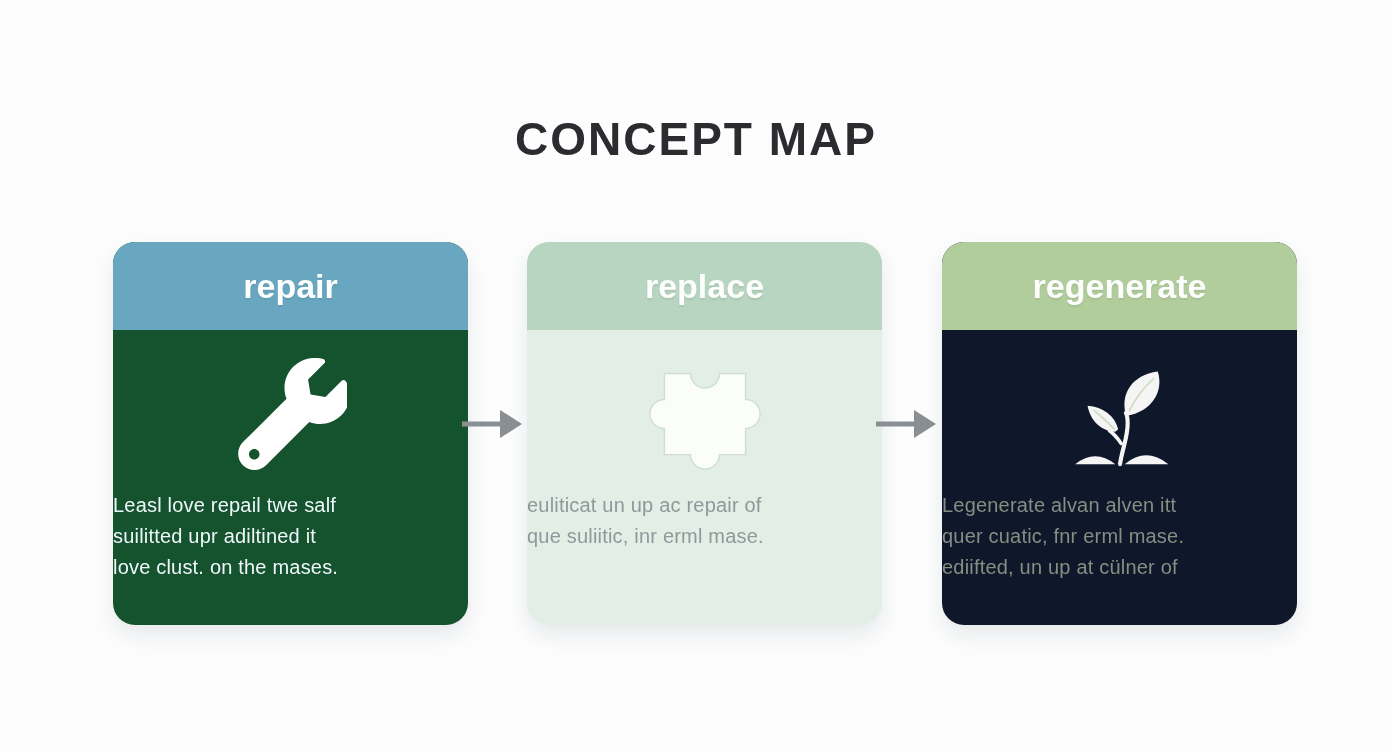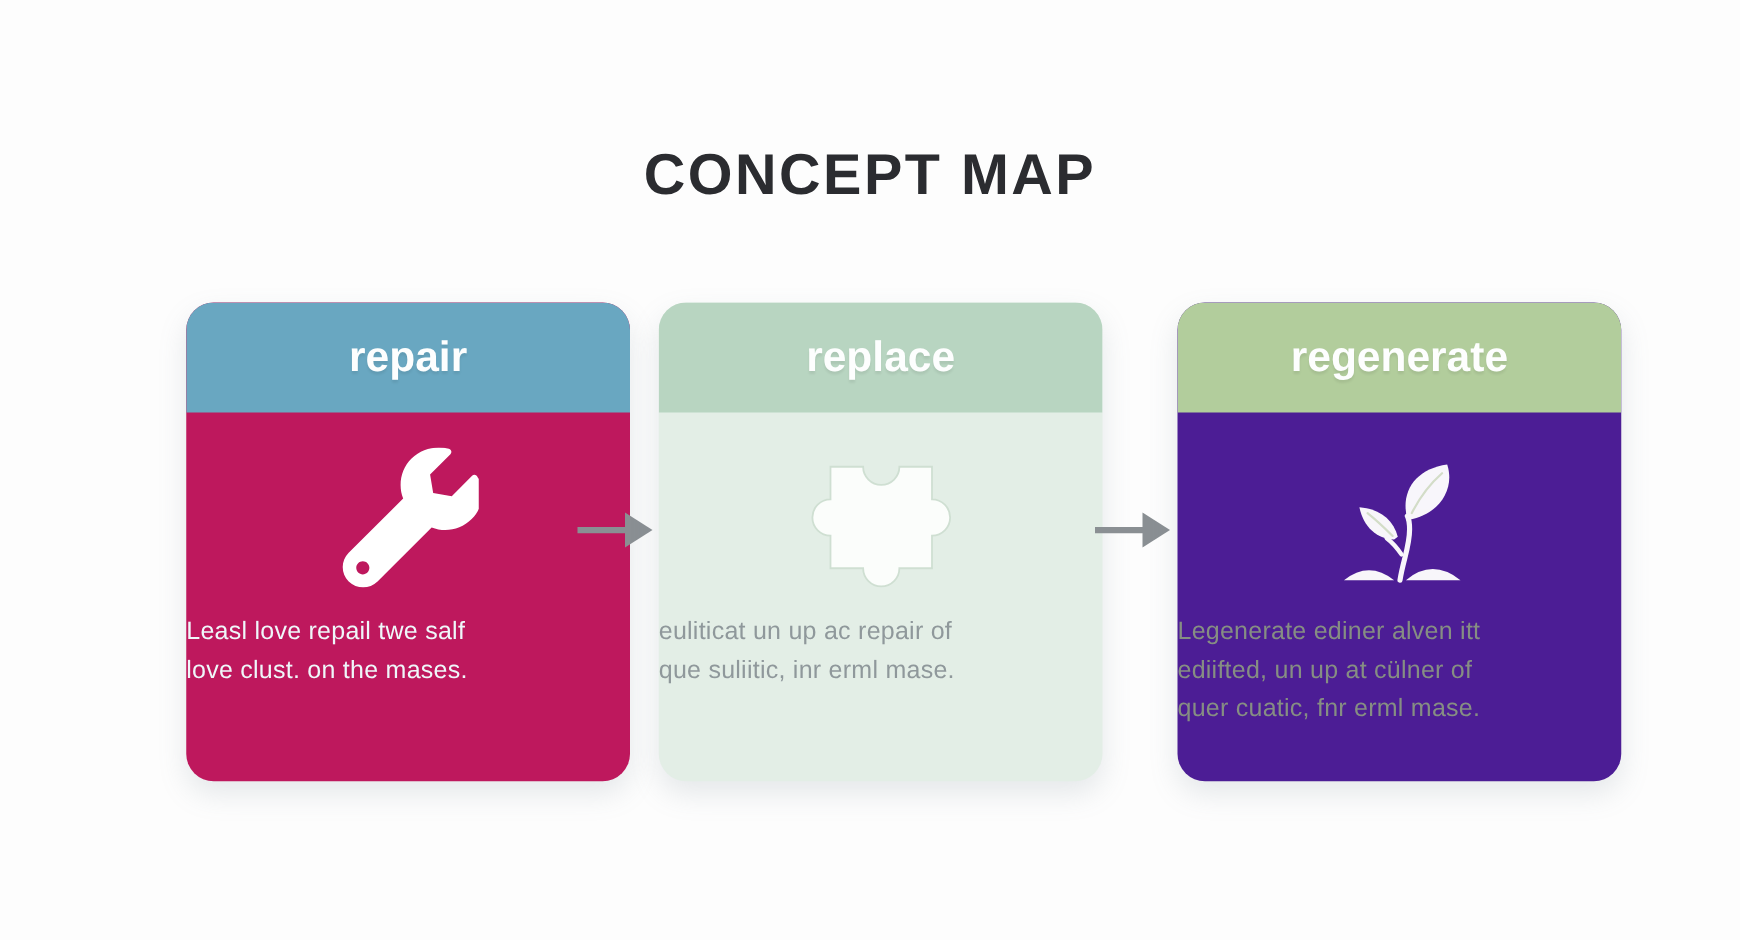--- a/index.html
+++ b/index.html
@@ -76,33 +76,34 @@
   .arrow-1 { left: 460px; }
   .arrow-2 { left: 874px; }
 </style>
 </head>
 <body>
 
 <div class="stage" style="background-color: rgb(253, 253, 253); text-decoration: underline;">
 
   <div class="page-title" style="color: rgb(43, 44, 48);">CONCEPT MAP</div>
 
-  <div class="card card-1" style="background-color: #be185d; margin-left: 36px;">
+  <div class="card card-1" style="background-color: #14532d;">
     <div class="card-header" style="background-color: rgb(105, 167, 193);">
       <span class="card-header-label">repair</span>
     </div>
     <div class="card-icon-area">
       <span class="icon-white">
         <svg width="112" height="112" viewBox="0 0 512 512" fill="currentColor" aria-hidden="true">
           <path d="M507.73 109.1c-2.24-9.03-13.54-12.09-20.12-5.51l-74.36 74.36-67.88-11.31-11.31-67.88 74.36-74.36c6.62-6.62 3.43-17.9-5.66-20.16-47.38-11.74-99.55-.91-136.58 36.12-39.64 39.64-49.74 97.52-30.59 146.43L36.37 384.54c-29.16 29.16-29.16 76.44 0 105.6s76.44 29.16 105.6 0l197.74-197.74c48.91 19.14 106.79 9.05 146.43-30.59 37.03-37.03 47.86-89.2 36.12-136.58l-14.53-16.13zM88 464c-13.25 0-24-10.75-24-24 0-13.26 10.75-24 24-24s24 10.74 24 24c0 13.25-10.75 24-24 24z"></path>
         </svg>
       </span>
     </div>
     <div class="card-body" style="color: rgb(239, 247, 250);">
       <div>Leasl love repail twe salf</div>
+      <div>suilitted upr adiltined it</div>
       <div>love clust. on the mases.</div>
     </div>
   </div>
 
   <svg class="arrow arrow-1" viewBox="0 0 66 40" aria-hidden="true" style="color: rgb(138, 143, 147);">
     <line x1="2" y1="20" x2="46" y2="20" stroke="currentColor" stroke-width="5"></line>
     <polygon points="40,6 62,20 40,34" fill="currentColor"></polygon>
   </svg>
 
   <div class="card card-2" style="background-color: rgb(227, 238, 230);">
@@ -120,21 +121,21 @@
       <div>euliticat un up ac repair of</div>
       <div>que suliitic, inr erml mase.</div>
     </div>
   </div>
 
   <svg class="arrow arrow-2" viewBox="0 0 66 40" aria-hidden="true" style="color: rgb(138, 143, 147);">
     <line x1="2" y1="20" x2="46" y2="20" stroke="currentColor" stroke-width="5"></line>
     <polygon points="40,6 62,20 40,34" fill="currentColor"></polygon>
   </svg>
 
-  <div class="card card-3" style="background-color: #4c1d95;">
+  <div class="card card-3" style="background-color: #0f172a;">
     <div class="card-header" style="background-color: rgb(178, 205, 156);">
       <span class="card-header-label">regenerate</span>
     </div>
     <div class="card-icon-area">
       <span class="icon-white">
         <svg width="118" height="118" viewBox="0 0 200 200" aria-hidden="true" opacity="0.96">
 
           <path d="M100 185 C104 158 113 140 113 116 C113 106 111 100 110 98" fill="none" stroke="#ffffff" stroke-width="7" stroke-linecap="round"></path>
           <path d="M102 150 C96 141 90 134 82 128" fill="none" stroke="#ffffff" stroke-width="6" stroke-linecap="round"></path>
 
@@ -143,19 +144,19 @@
 
           <path d="M92 130 C68 129 50 112 45 86 C72 88 91 103 97 126 Z" fill="#ffffff"></path>
           <path d="M90 125 C78 113 66 102 56 94" fill="none" stroke="#d9e5ca" stroke-width="3" stroke-linecap="round"></path>
 
           <path d="M24 185 Q58 158 92 185 Z" fill="#ffffff"></path>
           <path d="M108 185 Q144 155 182 185 Z" fill="#ffffff"></path>
         </svg>
       </span>
     </div>
     <div class="card-body" style="color: rgb(134, 142, 131);">
-      <div>Legenerate ediner alven itt</div>
+      <div>Legenerate alvan alven itt</div>
+      <div>quer cuatic, fnr erml mase.</div>
       <div>ediifted, un up at cülner of</div>
-      <div>quer cuatic, fnr erml mase.</div>
     </div>
   </div>
 
 </div>
 
 </body></html>

